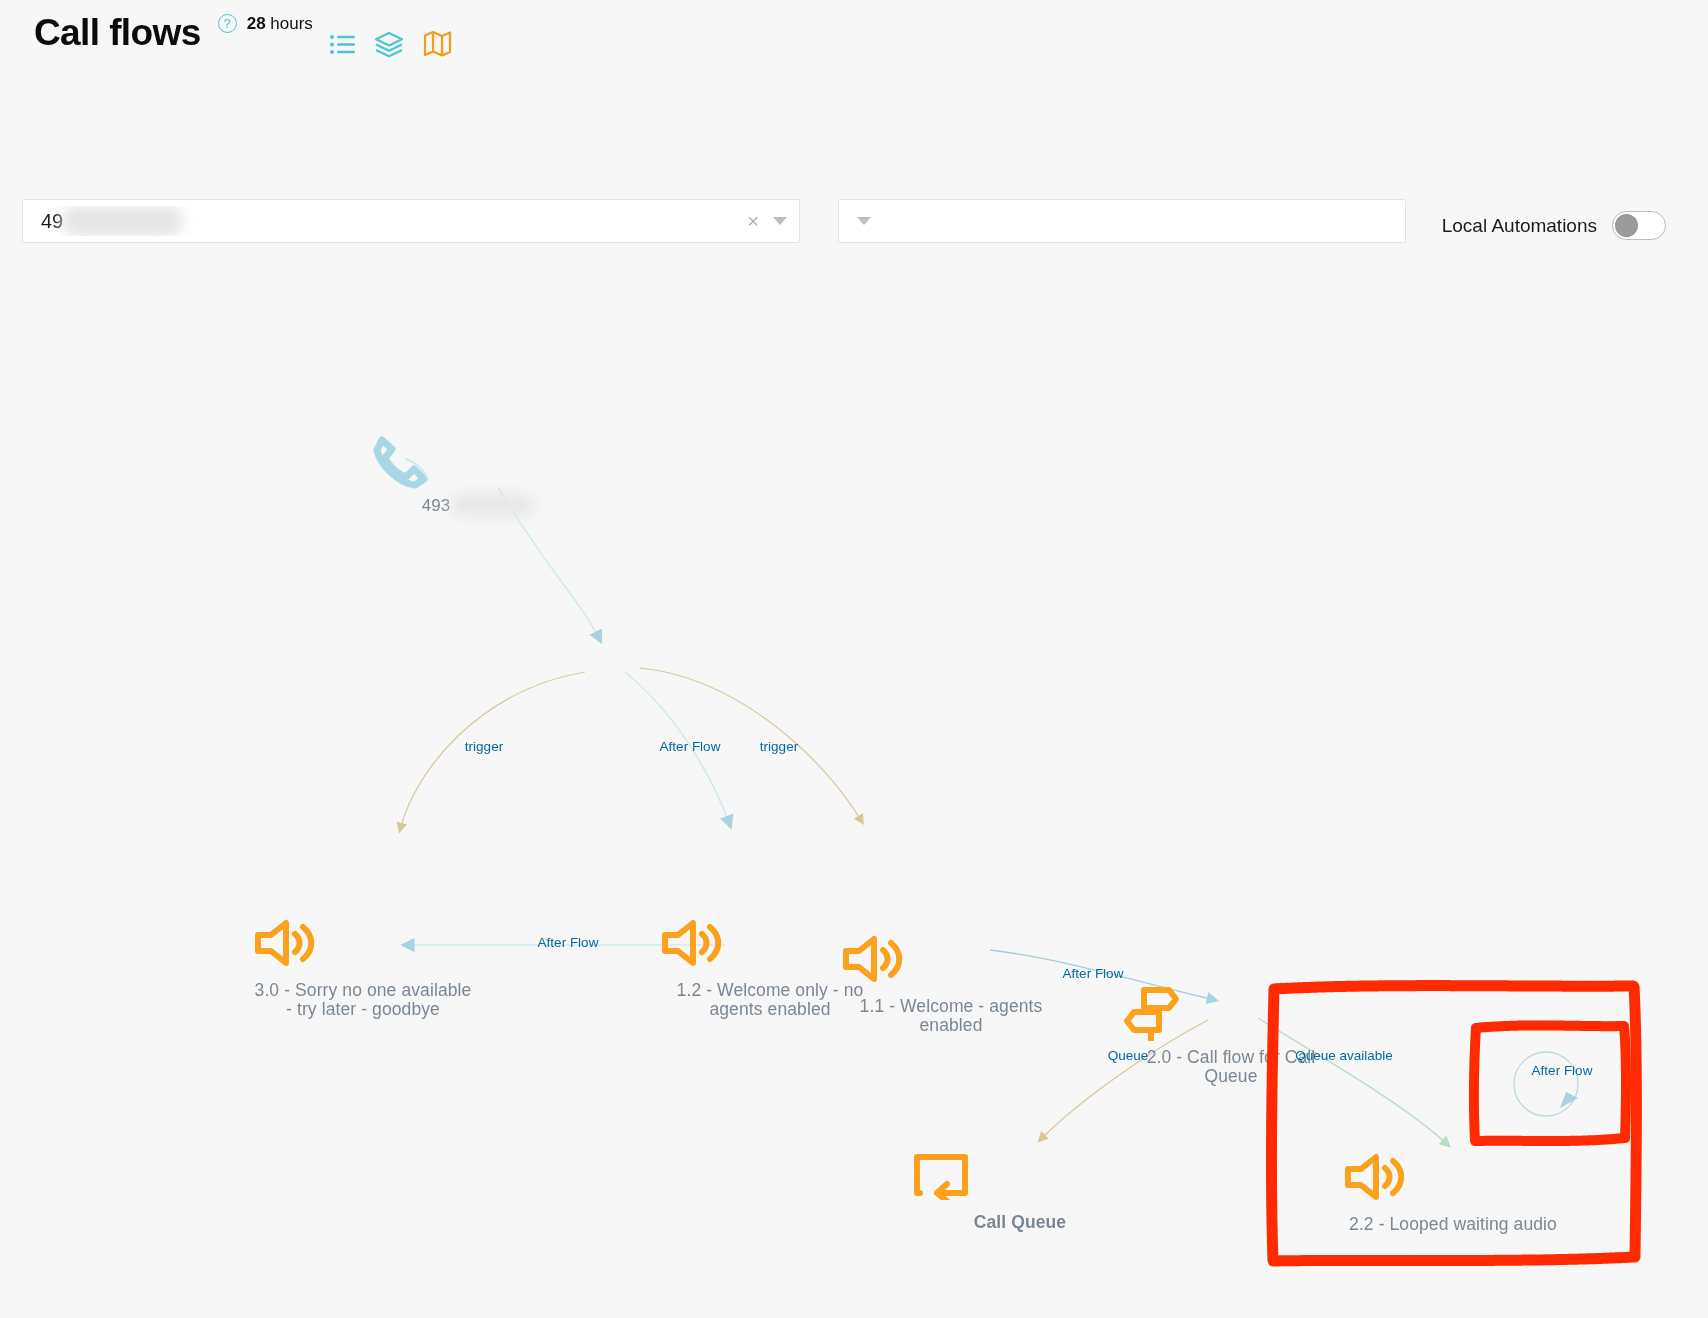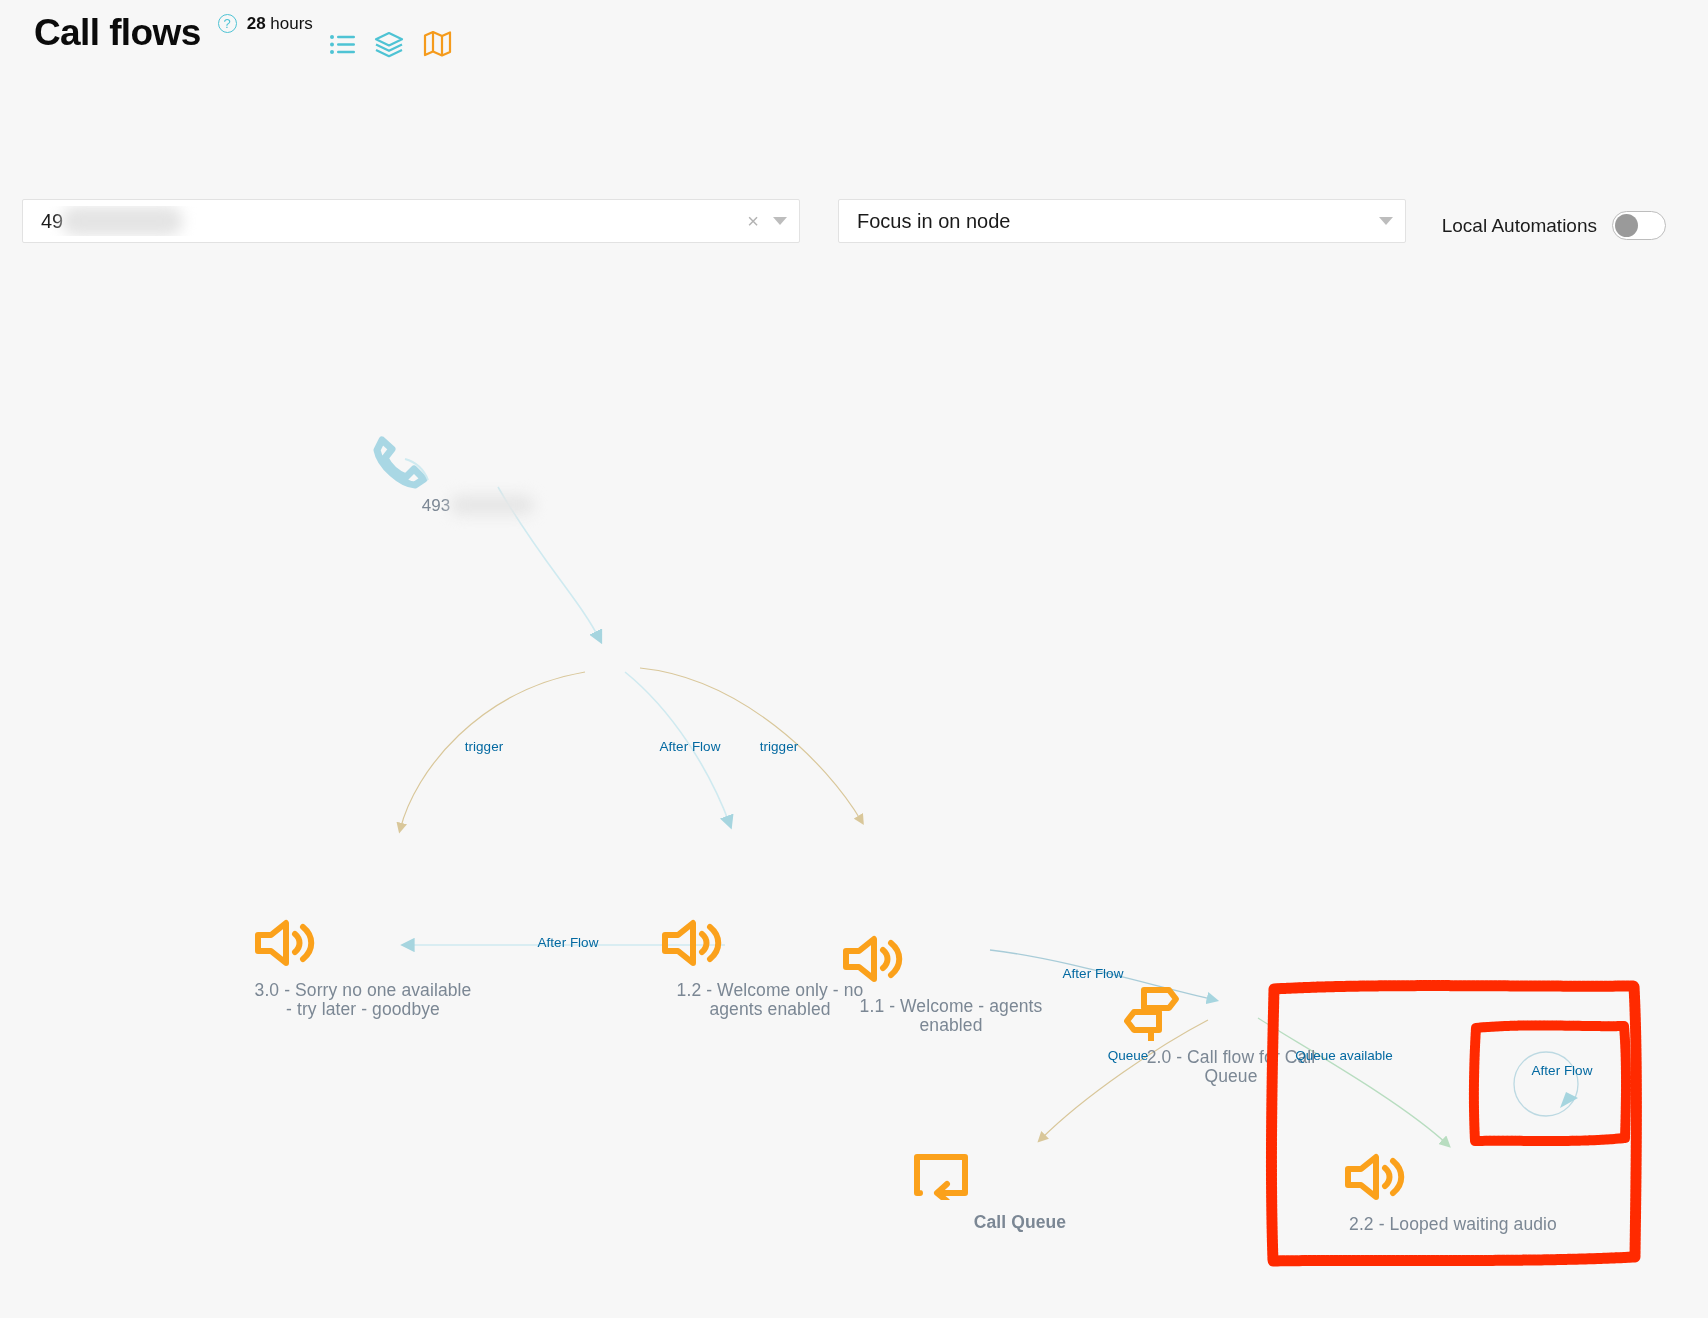--- a/index.html
+++ b/index.html
@@ -210,21 +210,20 @@
   <div class="select-box" id="flow-select">
     <span class="value">
       <span>49</span>
       <span class="redact"></span>
     </span>
     <span class="clear-x">×</span>
     <span class="caret"></span>
   </div>
 
   <div class="select-box" id="node-select">
-    <span class="value">Focus in on node</span>
     <span class="caret"></span>
   </div>
 
   <div class="local-auto">
     <span class="lbl">Local Automations</span>
     <span class="toggle">
       <span class="knob"></span>
     </span>
   </div>
 </div>

